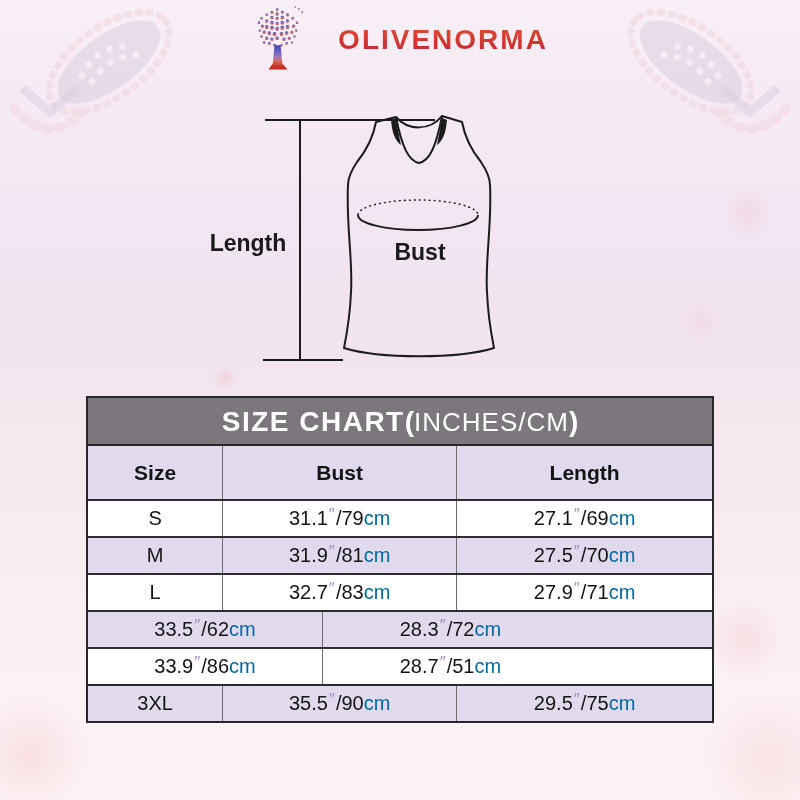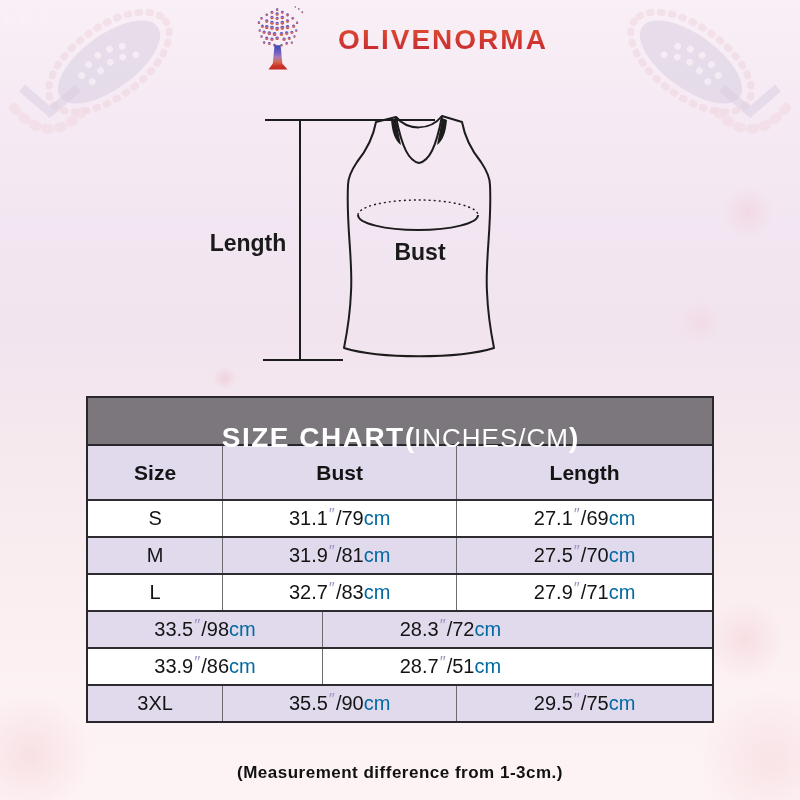--- a/index.html
+++ b/index.html
@@ -27,21 +27,21 @@
     font-size:28px; font-weight:bold; letter-spacing:2px;
     background:linear-gradient(180deg,#e0512f 0%,#c42232 100%);
     -webkit-background-clip:text; background-clip:text; color:transparent;margin-left:24px;
   }
   .diagram{ position:absolute; left:180px; top:100px; width:440px; height:280px; }
   .diagram svg text{ font-family:"Liberation Sans", sans-serif; font-weight:bold; font-size:23px; fill:#1a1a1a; }
 
   .chart{ position:absolute; left:86px; top:396px; width:628px; border:2px solid #29272b; background:#fff; }
   .ttitle{
     height:48px; background:#7b777c; color:#fff; border-bottom:2px solid #29272b;
-    display:flex; align-items:baseline; justify-content:center; padding-top:24px;
+    display:flex; align-items:baseline; justify-content:center; padding-top:8px;
   }
   .t-main{ font-size:28px; font-weight:bold; letter-spacing:1.5px; }
   .t-open,.t-close{ font-size:28px; font-weight:bold; }
   .t-unit{ font-size:26px; font-weight:normal; letter-spacing:1px; }
   .trow{ display:flex; height:37px; border-top:2px solid #2e2c30; }
   .thead{ height:53px; border-top:none; }
   .td{ flex:0 0 auto; display:flex; align-items:center; justify-content:center; border-left:1px solid #6d6a70; font-size:20px; color:#141414; white-space:pre; }
   .td:first-child{ border-left:none;text-align:right; }
   .c1{ width:21.5%; } .c2{ width:37.5%; } .c3{ width:41%; }
   .th{ font-weight:bold; font-size:21px; }
@@ -222,30 +222,29 @@
       <div class="td c3"><span>27.5</span><span class="im">″</span><span>/</span><span>70</span><span class="cm">cm</span></div>
     </div>
 
     <div class="trow row-white">
       <div class="td c1">L</div>
       <div class="td c2"><span>32.7</span><span class="im">″</span><span>/</span><span>83</span><span class="cm">cm</span></div>
       <div class="td c3"><span>27.9</span><span class="im">″</span><span>/</span><span>71</span><span class="cm">cm</span></div>
     </div>
 
     <div class="trow alt">
-      <div class="td c2"><span>33.5</span><span class="im">″</span><span>/</span><span>98</span><span class="cm">cm</span></div>
+      <div class="td c2"><span>33.5</span><span class="im">″</span><span>/</span><span>62</span><span class="cm">cm</span></div>
       <div class="td c3"><span>28.3</span><span class="im">″</span><span>/</span><span>72</span><span class="cm">cm</span></div>
     </div>
 
     <div class="trow row-white">
       <div class="td c2"><span>33.9</span><span class="im">″</span><span>/</span><span>86</span><span class="cm">cm</span></div>
       <div class="td c3"><span>28.7</span><span class="im">″</span><span>/</span><span>51</span><span class="cm">cm</span></div>
     </div>
 
     <div class="trow alt">
       <div class="td c1">3XL</div>
       <div class="td c2"><span>35.5</span><span class="im">″</span><span>/</span><span>90</span><span class="cm">cm</span></div>
       <div class="td c3"><span>29.5</span><span class="im">″</span><span>/</span><span>75</span><span class="cm">cm</span></div>
     </div>
   </div>
 
-  <div class="note">(Measurement difference from 1-3cm.)</div>
 </div>
 
 </body></html>

